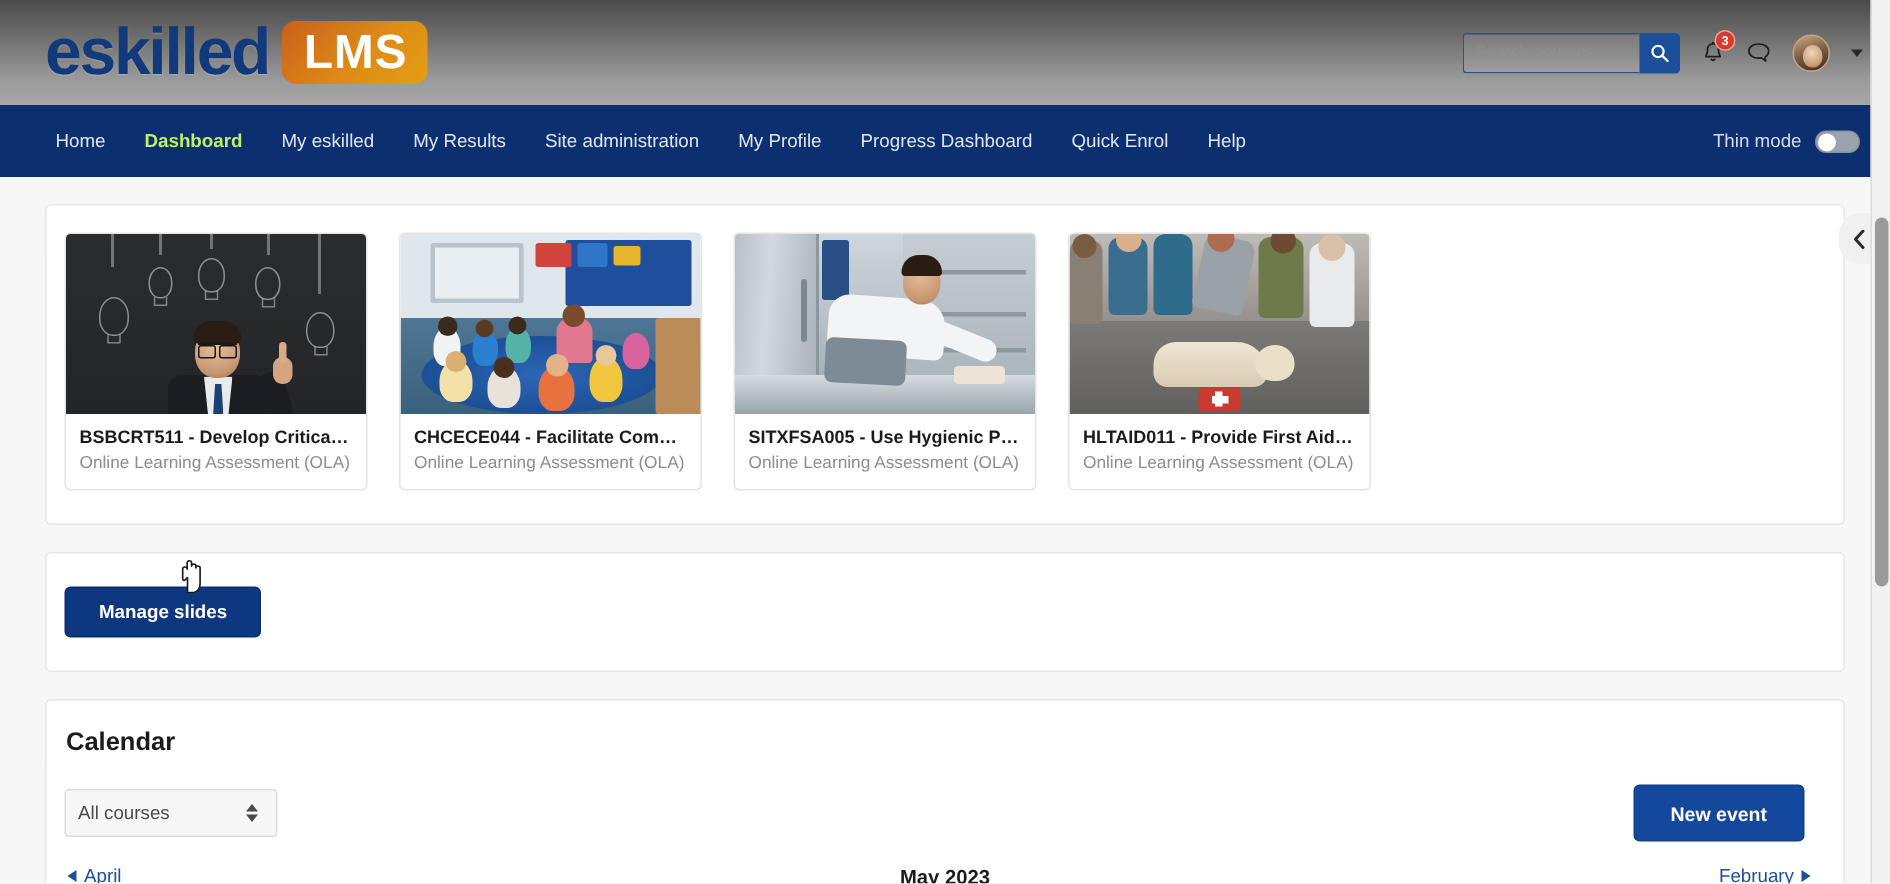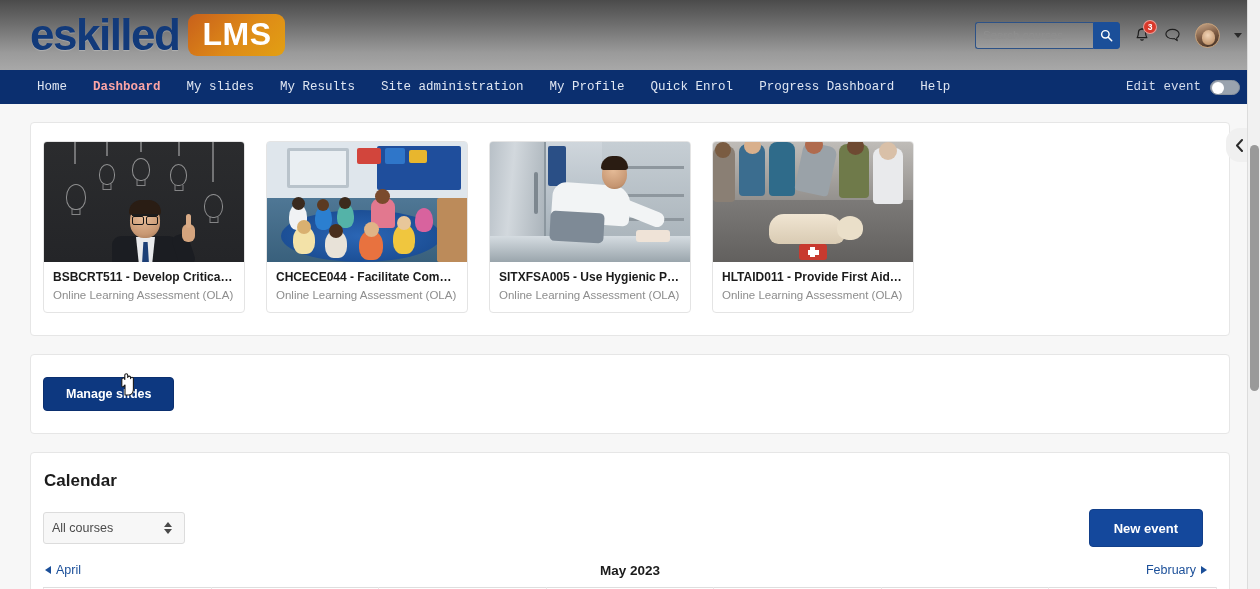--- a/index.html
+++ b/index.html
@@ -65,28 +65,28 @@
     border-radius: 50% 50% 45% 45%;
     background: radial-gradient(circle at 45% 35%, #f0d3b6 0%, #c79c74 70%, #8a6647 100%);
   }
   .caret-down {
     width: 0; height: 0; border-left: 4px solid transparent; border-right: 4px solid transparent;
     border-top: 5px solid #2a2a2a; cursor: pointer;
   }
 
   
   .navbar {
-    height: 34px; background: #0b2f6f; display: flex; align-items: center;
-    padding-left: 24px; position: relative; font-family: Liberation Mono, monospace;
+    height: 48px; background: #0b2f6f; display: flex; align-items: center;
+    padding-left: 24px; position: relative;
   }
   .nav-item {
     color: #dfe6f2; font-size: 12.5px; padding: 0 13px; cursor: pointer;
     white-space: nowrap; text-decoration: none; line-height: 34px;
   }
-  .nav-item.active { color: #fca5a5; font-weight: bold; }
+  .nav-item.active { color: #bef264; font-weight: bold; }
   .editmode-wrap {
     margin-left: auto; margin-right: 20px; display: flex; align-items: center; gap: 9px;
   }
   .editmode-label { color: #d4dcec; font-size: 12.5px; }
   .toggle {
     width: 30px; height: 15px; border-radius: 9px; background: #9aa3ae;
     position: relative; cursor: pointer; border: 1px solid #8a939e;
   }
   .toggle .knob {
     position: absolute; top: 1px; left: 1px; width: 12px; height: 12px;
@@ -345,30 +345,30 @@
       <div class="icon-btn">
         <span class="avatar"></span>
       </div>
       <span class="caret-down"></span>
     </div>
   </div>
 
   <div class="navbar">
     <a class="nav-item">Home</a>
     <a class="nav-item active">Dashboard</a>
-    <a class="nav-item">My slides</a>
+    <a class="nav-item">My eskilled</a>
     <a class="nav-item">My Results</a>
     <a class="nav-item">Site administration</a>
     <a class="nav-item">My Profile</a>
+    <a class="nav-item">Progress Dashboard</a>
     <a class="nav-item">Quick Enrol</a>
-    <a class="nav-item">Progress Dashboard</a>
     <a class="nav-item">Help</a>
 
     <div class="editmode-wrap">
-      <span class="editmode-label">Edit event</span>
+      <span class="editmode-label">Thin mode</span>
       <span class="toggle">
           <span class="knob"></span>
         </span>
     </div>
   </div>
 
   <div class="page">
 
     <div class="panel">
       <div class="cards-row">

